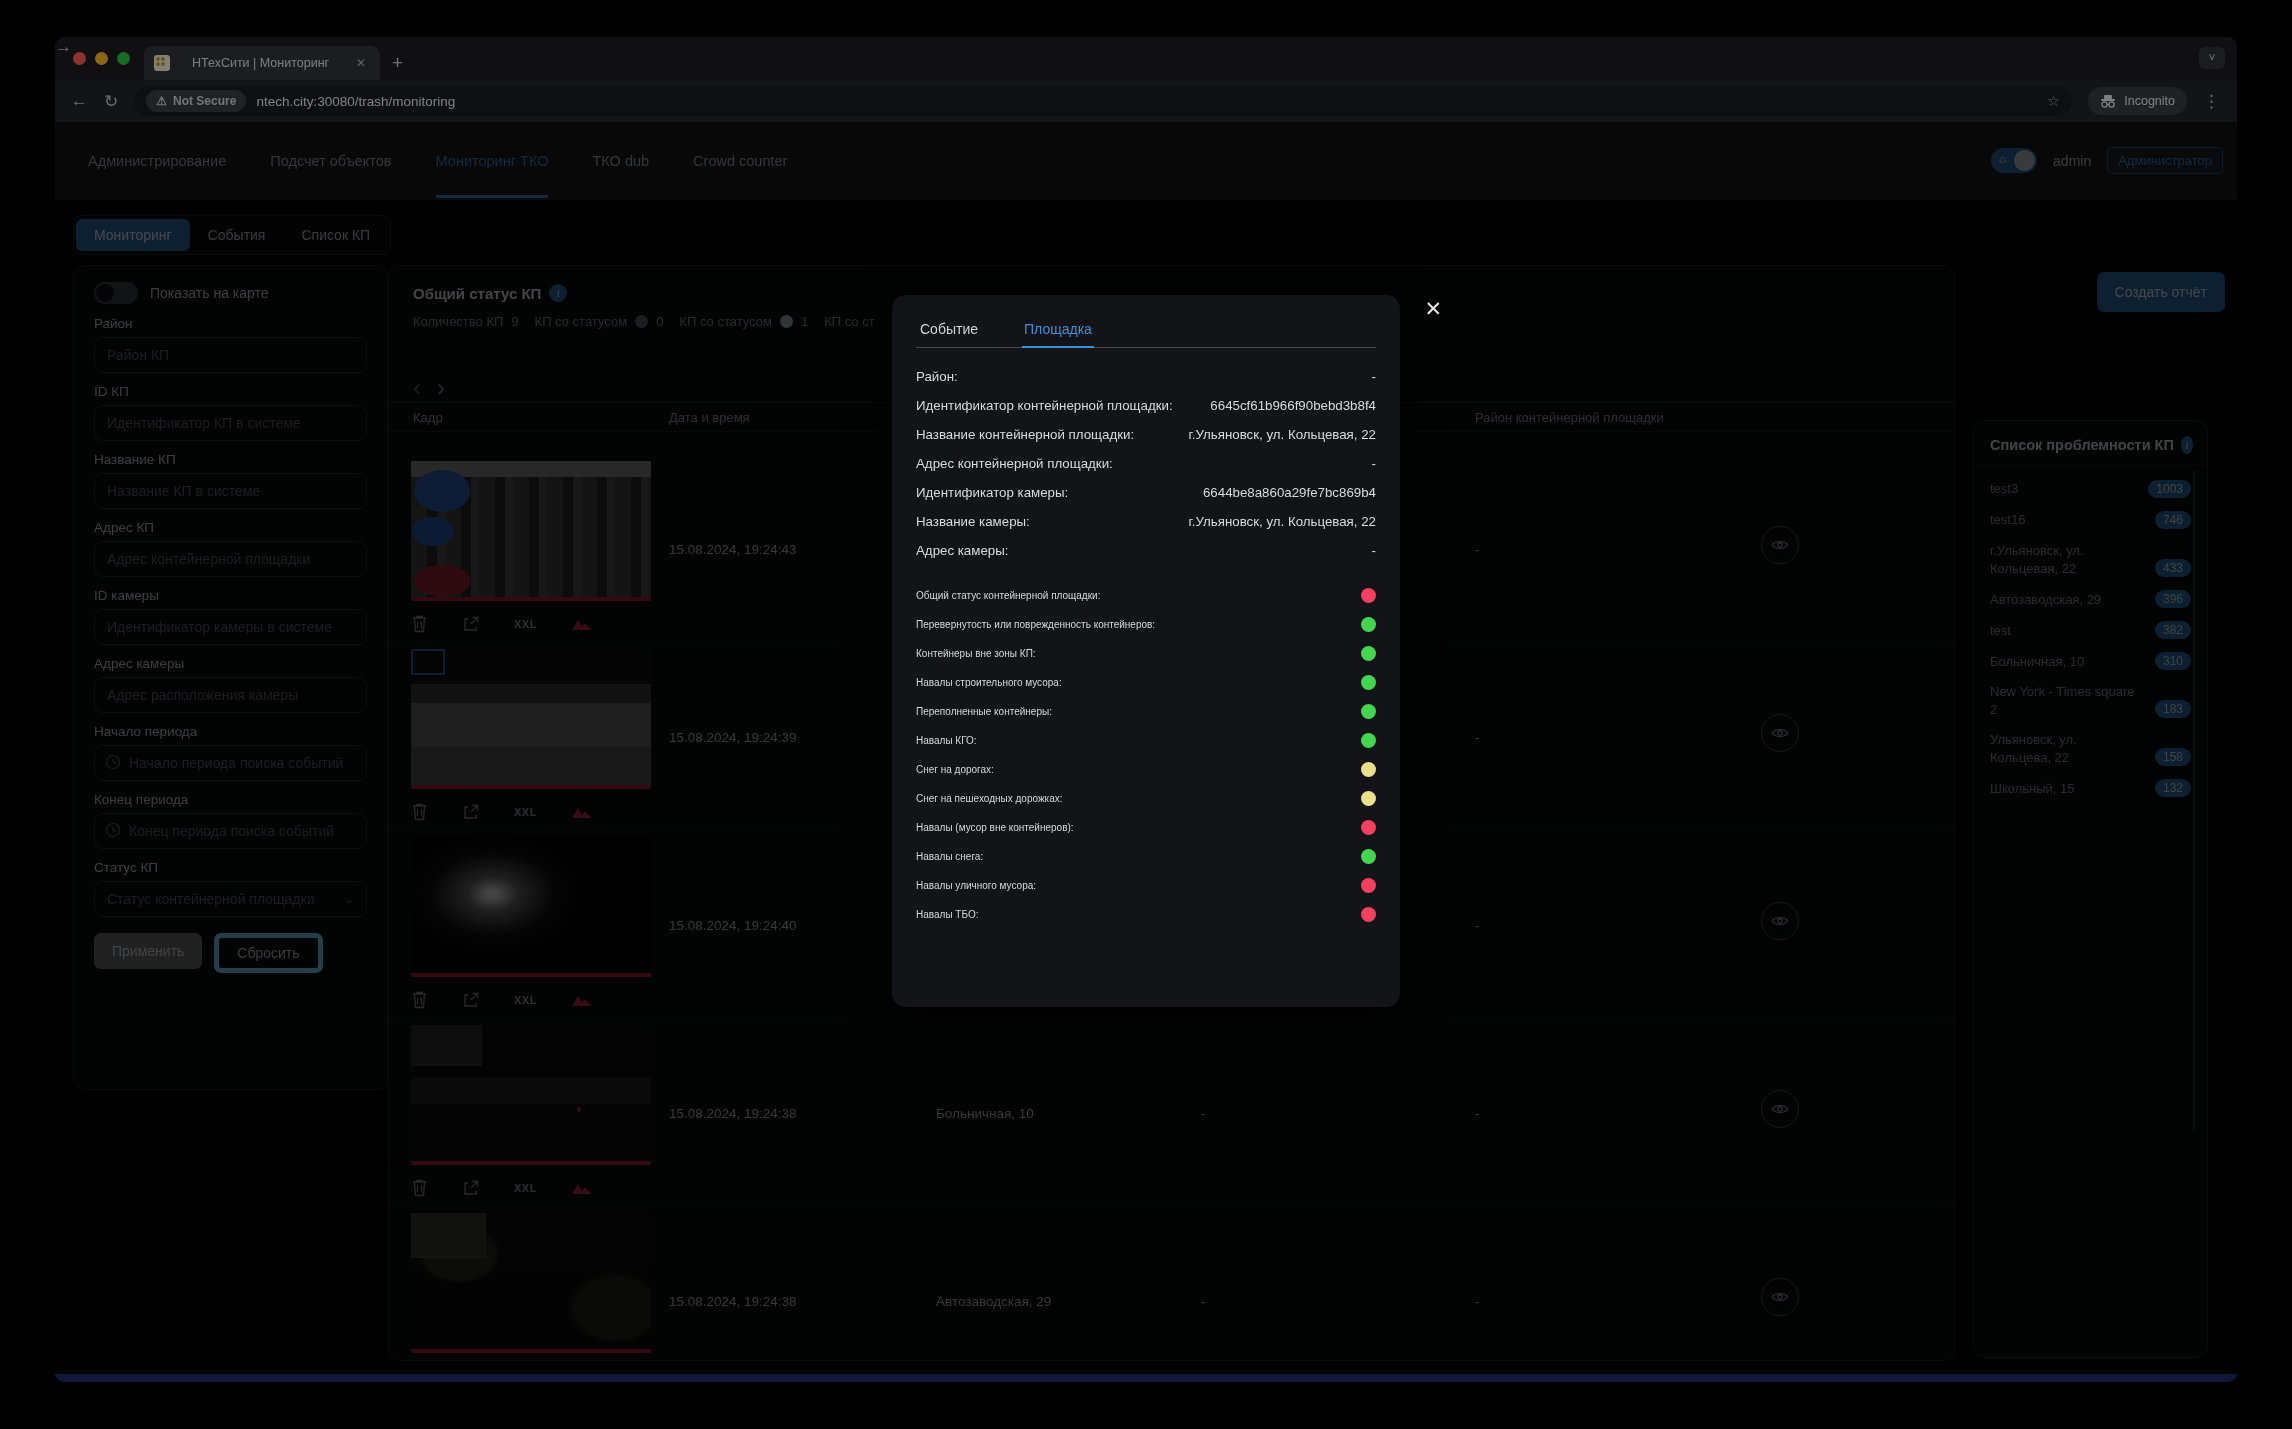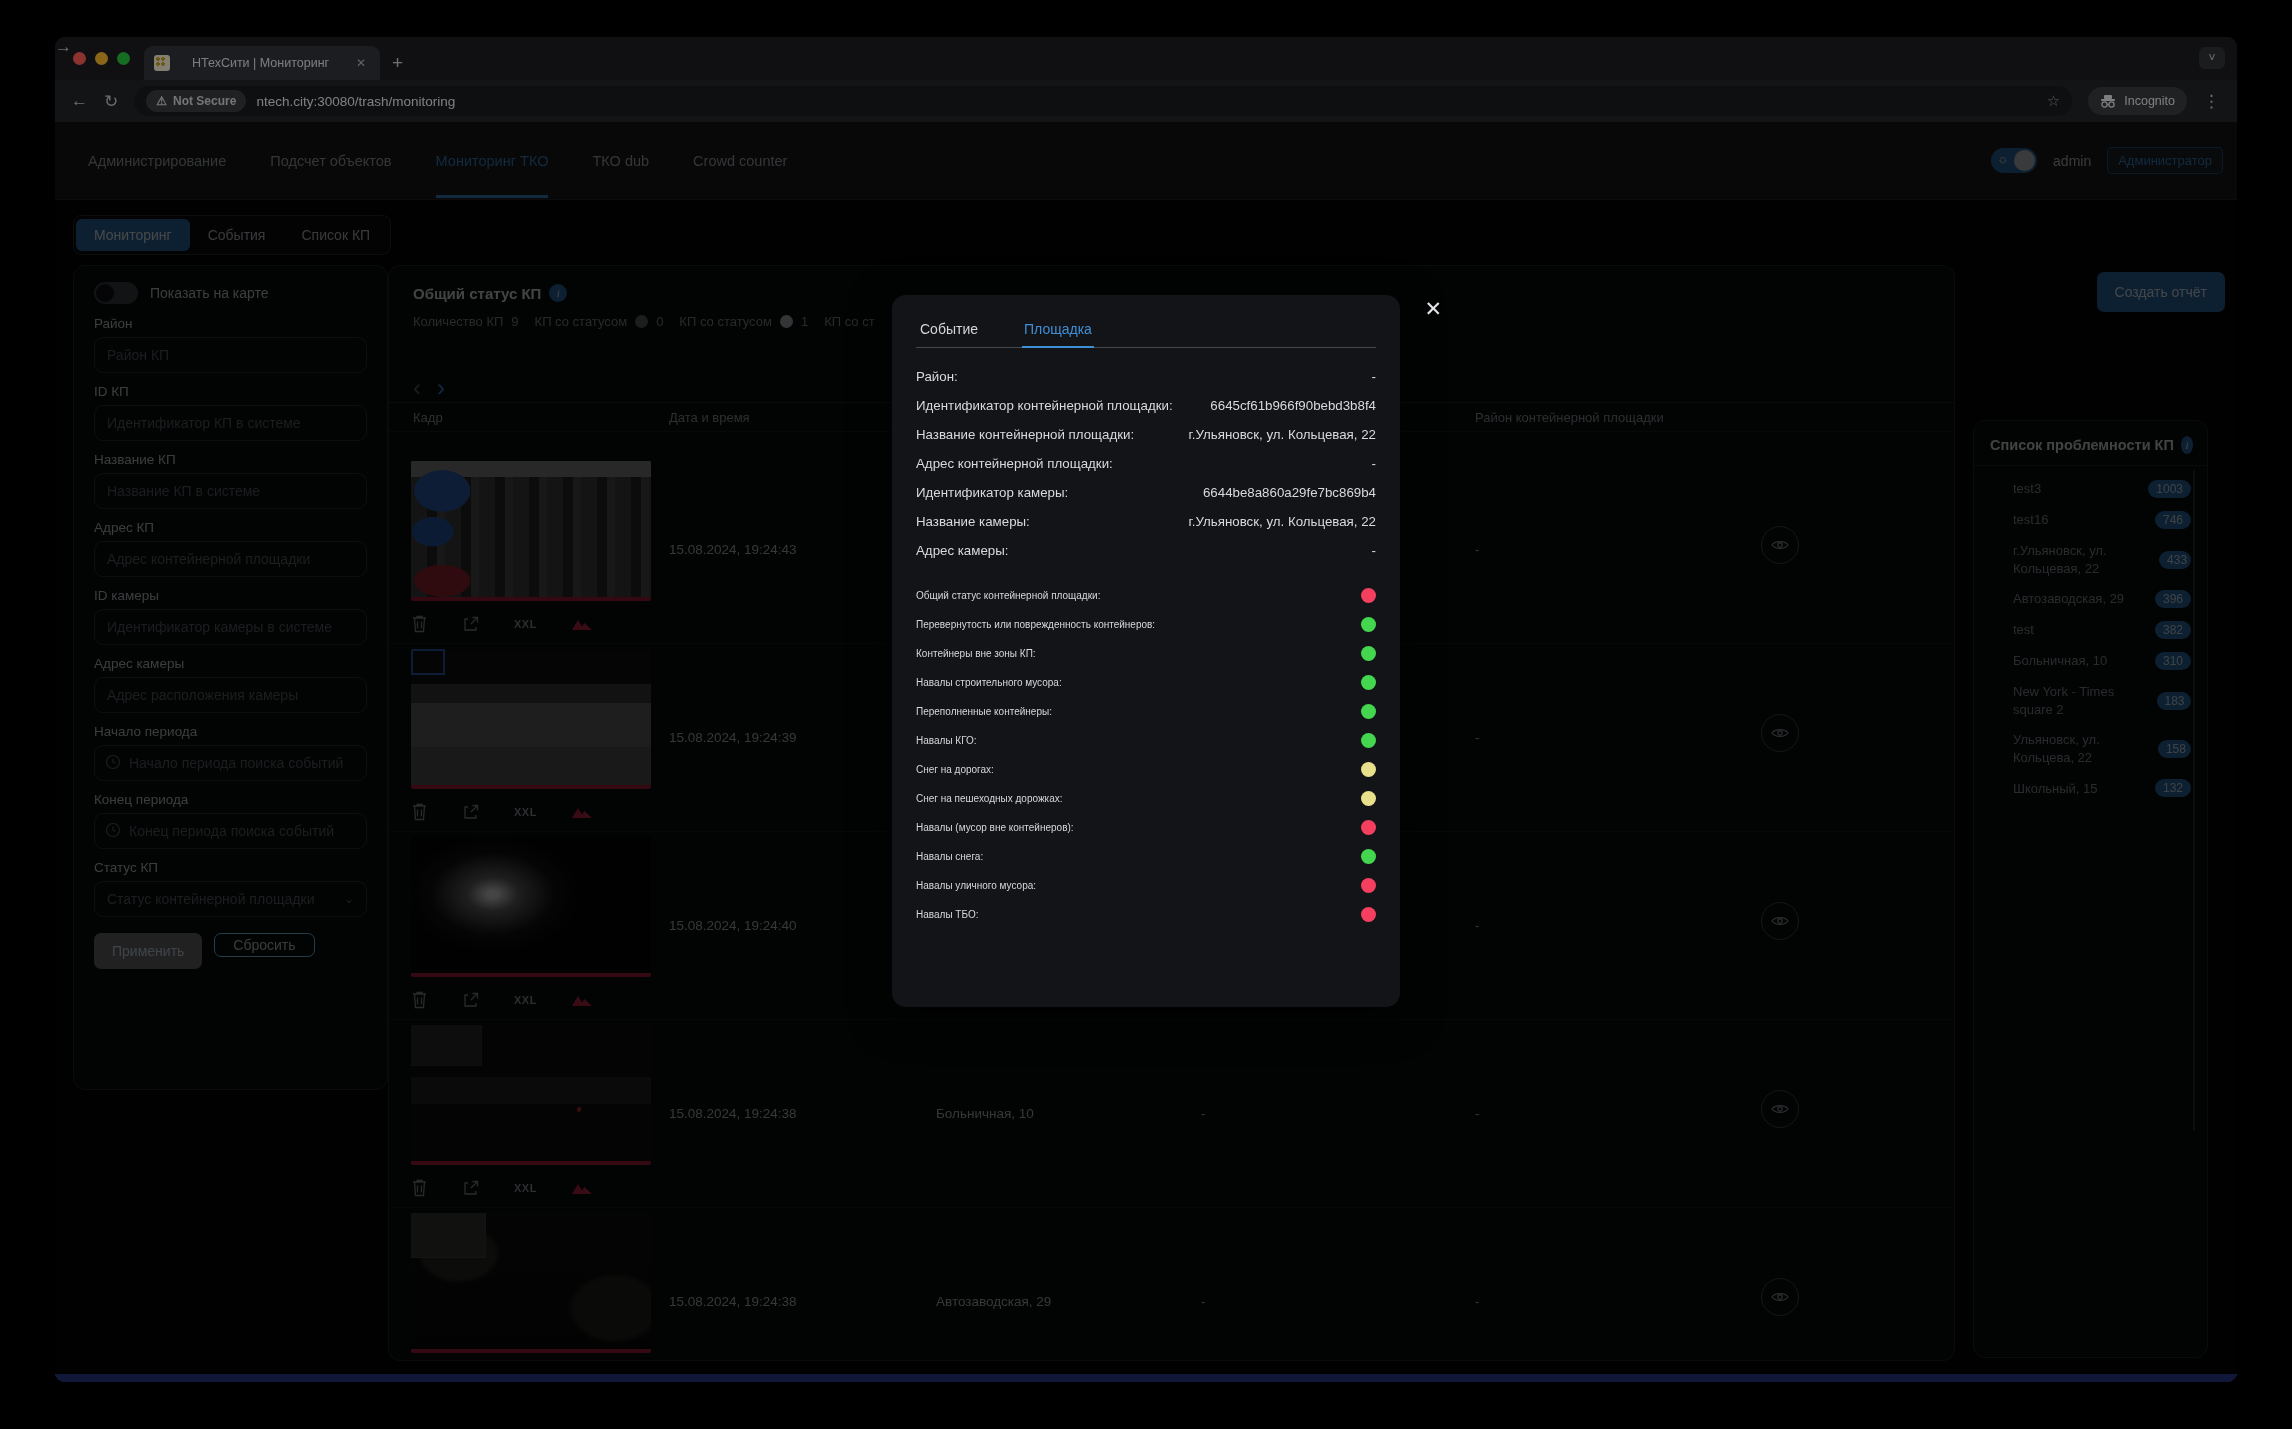--- a/index.html
+++ b/index.html
@@ -82,22 +82,22 @@
   .fwrap { position:relative; }
   .fwrap .clock { position:absolute; left:11px; top:9px; width:16px; height:16px; color:#5f646b; }
   .fwrap .clock svg { display:block; }
   .finput.with-ic { padding-left:34px; }
   .fselect { display:flex; align-items:center; justify-content:space-between; height:36px;
              border:1px solid #2f3236; border-radius:9px; padding:0 12px; font-size:14px; color:#5f646b; }
   .chev { font-size:12px; color:#5f646b; }
   .fbtns { display:flex; gap:12px; margin-top:16px; }
   .btn-apply { background:#737373; color:#d9e7f4; border:none; border-radius:7px; height:36px;
                padding:0 18px; font-size:14px; font-family:"Liberation Sans",sans-serif; }
-  .btn-reset { background:transparent; color:#c6c9cd; border:1px solid #7dd3fc; border-radius:7px;
-               height:24px; padding:0 18px; font-size:14px; font-family:"Liberation Sans",sans-serif; }
+  .btn-reset { background:transparent; color:#c6c9cd; border:5px solid #7dd3fc; border-radius:7px;
+               height:40px; padding:0 18px; font-size:14px; font-family:"Liberation Sans",sans-serif; }
 
   
   .board { left:333px; top:143px; width:1567px; height:1096px; overflow:hidden; }
   .board-title-row { display:flex; align-items:center; gap:8px; padding:18px 0 0 24px; }
   .board-title { font-size:15px; font-weight:bold; color:#e4e6e9; }
   .info-ic { width:18px; height:18px; border-radius:50%; background:#2f6fab; color:#eaf2fa; font-size:11px;
              font-style:italic; font-family:"Liberation Serif",serif; display:inline-flex; align-items:center; justify-content:center; }
   .stats { position:absolute; left:24px; top:48px; display:flex; align-items:center; gap:16px; font-size:13px; color:#8a8e93; white-space:nowrap; }
   .stat { display:flex; align-items:center; gap:8px; }
   .stat-dot { width:13px; height:13px; border-radius:50%; display:inline-block; }
@@ -145,21 +145,21 @@
 
   .report-btn { position:absolute; right:12px; top:150px; height:40px; padding:0 18px; background:#2f6fab;
                 color:#e3eef8; border:none; border-radius:7px; font-size:14px; font-family:"Liberation Sans",sans-serif; }
 
   
   .rating { left:1918px; top:298px; width:235px; height:938px; }
   .rating-head { display:flex; align-items:center; gap:7px; padding:15px 14px 11px 16px; border-bottom:1px solid #242629; }
   .rating-title { font-size:14.5px; font-weight:bold; color:#dfe2e5; white-space:nowrap; }
   .rating-list { position:relative; padding:14px 16px; display:flex; flex-direction:column; gap:13px; }
   .rtrack { position:absolute; right:12px; top:4px; bottom:-320px; width:2px; background:#2c2e31; border-radius:1px; }
-  .ritem { display:flex; align-items:center; justify-content:space-between; gap:0;margin-left:23px; }
+  .ritem { display:flex; align-items:flex-end; justify-content:space-between; gap:0; }
   .rname { font-size:13px; color:#8e939a; max-width:150px; line-height:1.35; }
   .rbadge { background:#2b6da8; color:#d3e2f0; font-size:12px; border-radius:10px; padding:2px 8px; min-width:30px; text-align:center; }
 
   
   .dim { position:absolute; inset:0; background:rgba(0,0,0,.46); z-index:40; }
   .bottom-accent { position:absolute; left:0; right:0; bottom:0; height:8px; background:#3b50c4; z-index:30; }
   .modal { position:absolute; left:837px; top:173px; width:508px; height:712px; background:#131417;
            border-radius:14px; z-index:60; padding:20px 24px; box-shadow:0 10px 40px rgba(0,0,0,.6); }
   .modal-close { position:absolute; right:-42px; top:2px; color:#e3e5e8; font-size:21px; z-index:61; }
   .mtabs { display:flex; gap:42px; border-bottom:1px solid #45474a; padding:0 2px; }

